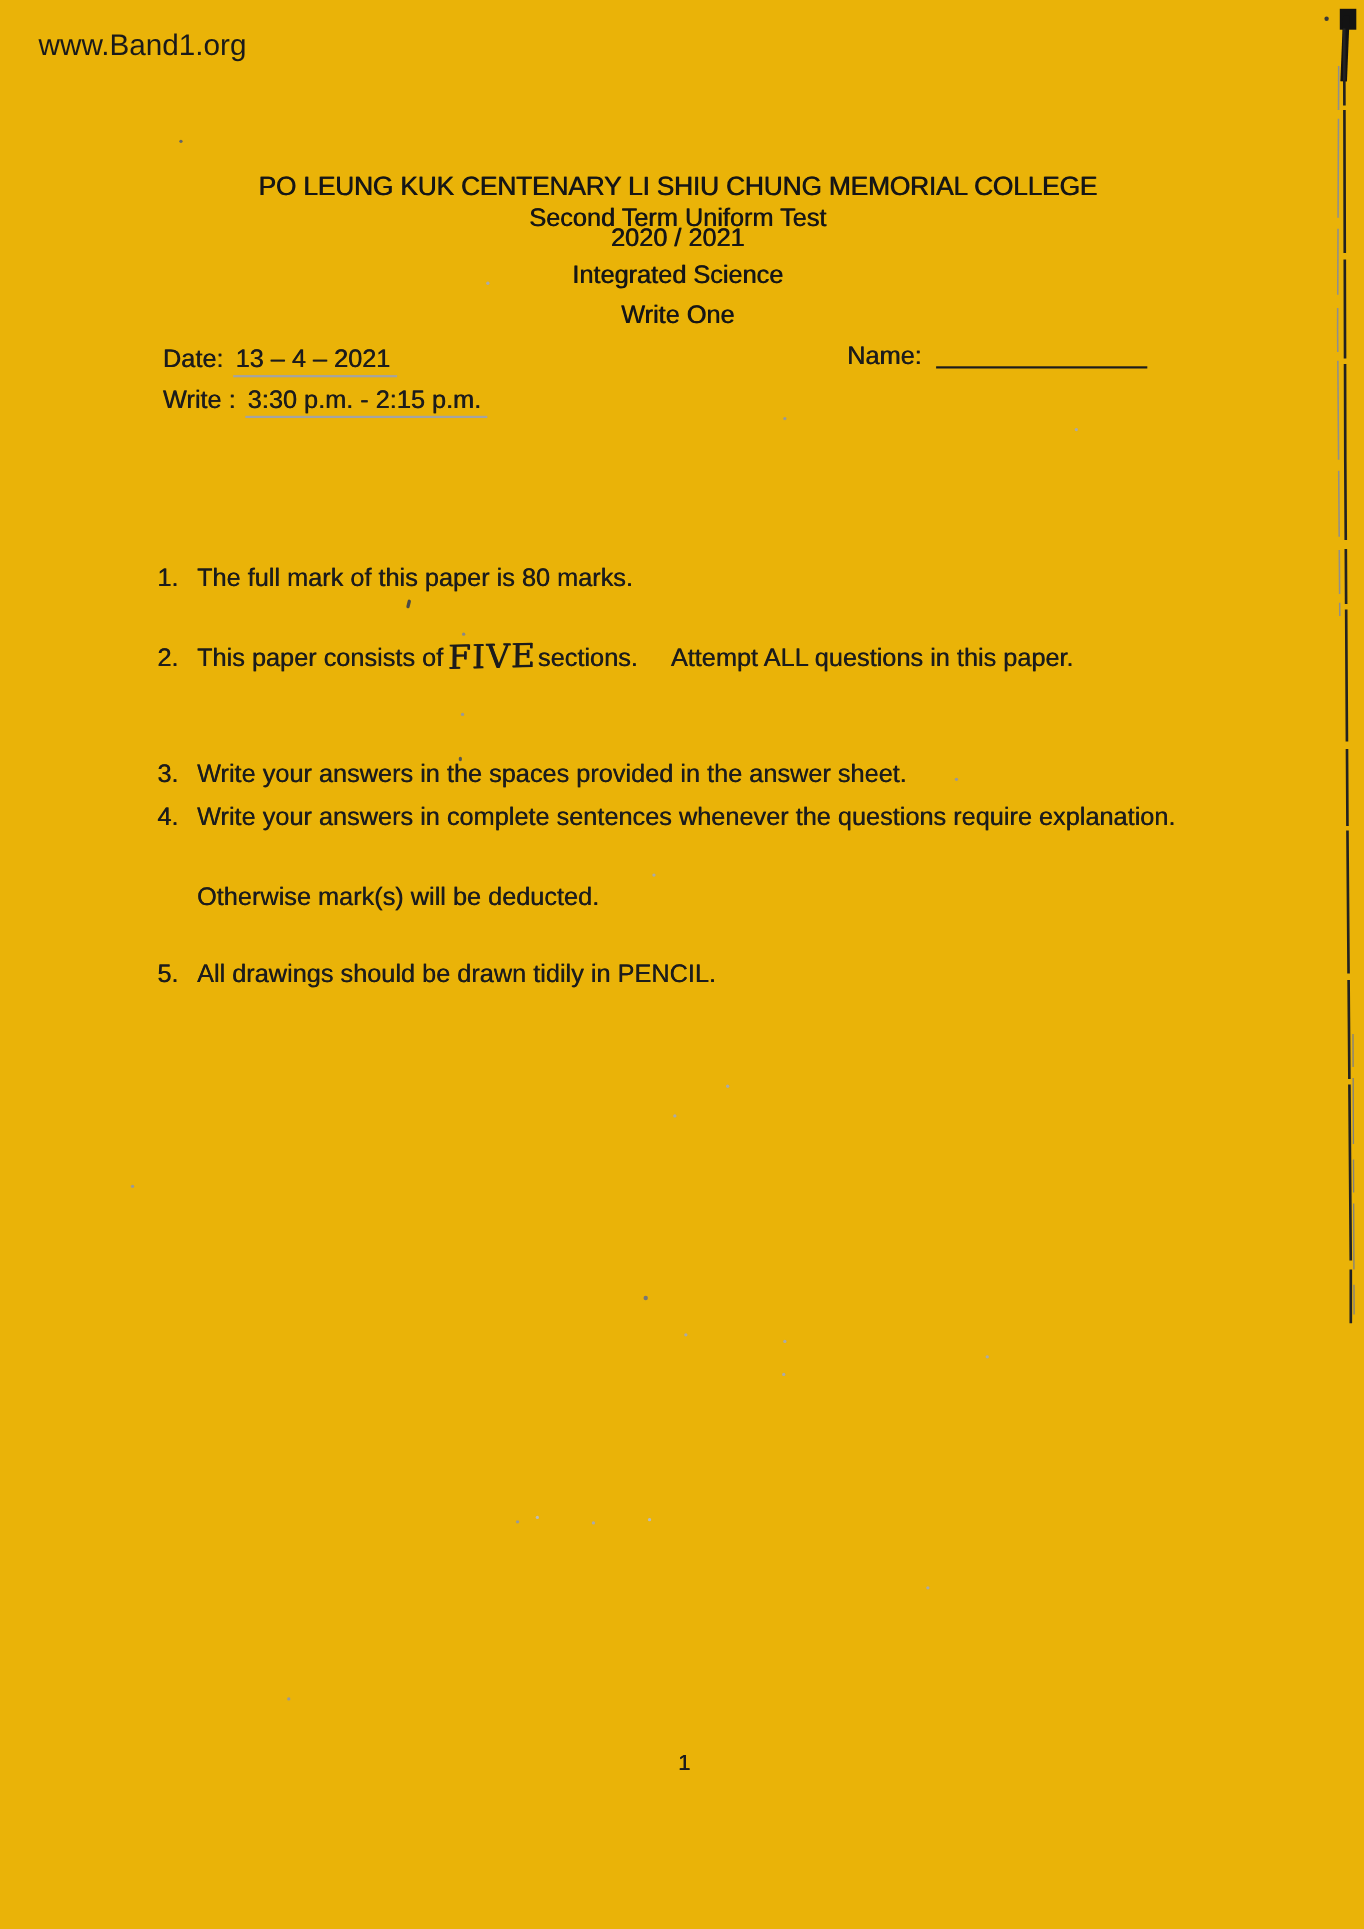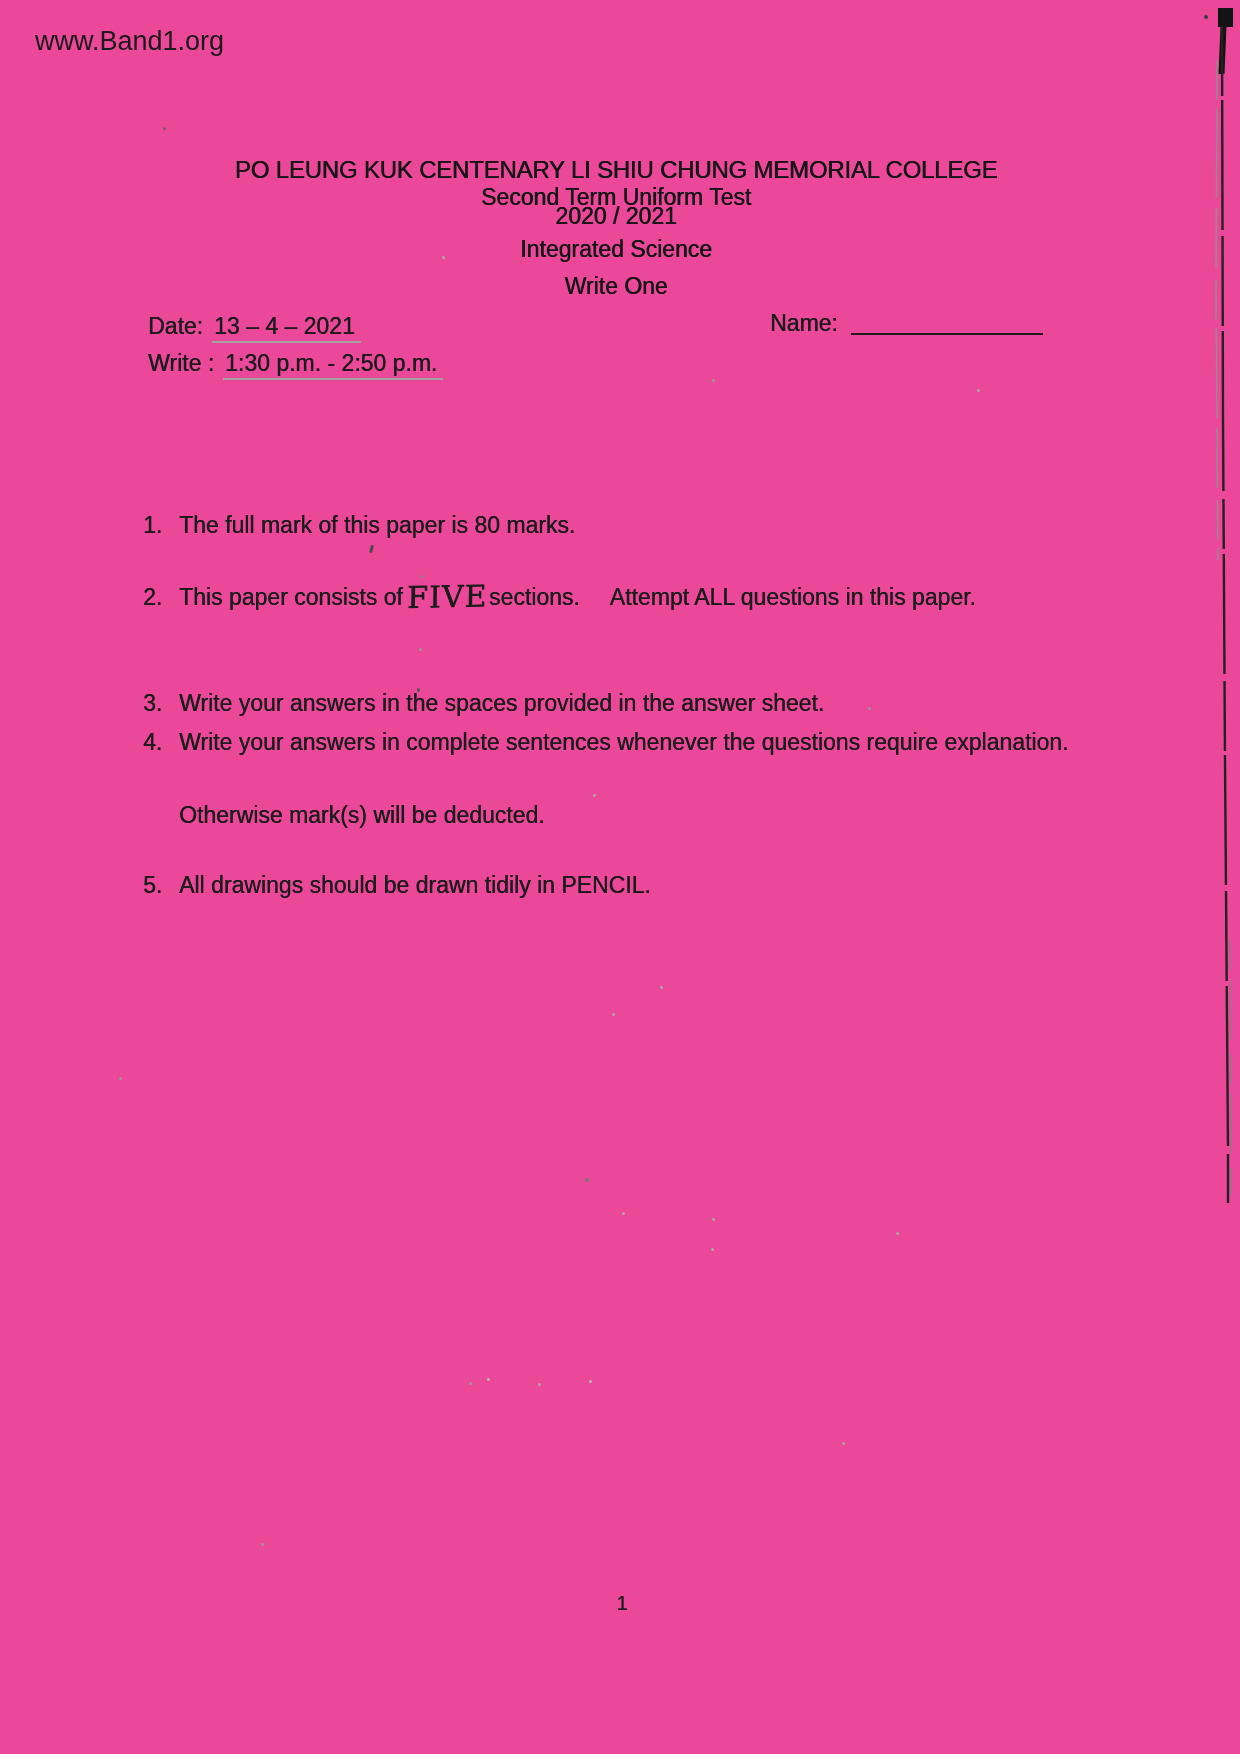--- a/index.html
+++ b/index.html
@@ -1,19 +1,19 @@
 <!DOCTYPE html>
 <html><head>
 <meta charset="utf-8">
 <style>
   html, body { margin:0; padding:0; background:#ffffff; }
   .page {
     position:relative;
     width:1240px; height:1754px;
-    background:#ec4899;
+    background:#eab308;
     overflow:hidden;
     font-family:"Liberation Sans","DejaVu Sans",sans-serif;
     color:#1c1c1c;
   }
   .abs { position:absolute; }
 
   .watermark {
     left:35px; top:26px;
     font-size:27px; color:#1a1a1a;
   }
@@ -88,21 +88,21 @@
   <div class="abs hline school" style="top:124px;margin-top:32px;">PO LEUNG KUK CENTENARY LI SHIU CHUNG MEMORIAL COLLEGE</div>
   <div class="abs hline" style="top:184px;">Second Term Uniform Test</div>
   <div class="abs hline" style="top:203px;">2020 / 2021</div>
   <div class="abs hline" style="top:236px;">Integrated Science</div>
   <div class="abs hline" style="top:273px;">Write One</div>
 
   <div class="abs meta-row" style="left:148px; top:313px;">
     <span class="lbl">Date:</span><span class="ul-value">13 – 4 – 2021</span>
   </div>
   <div class="abs meta-row" style="left:148px; top:350px;">
-    <span class="lbl">Write :</span><span class="ul-value">1:30 p.m. - 2:50 p.m.</span>
+    <span class="lbl">Write :</span><span class="ul-value">3:30 p.m. - 2:15 p.m.</span>
   </div>
 
   <div class="abs meta-row" style="left:770px; top:310px;">
     <span>Name:</span><span class="blank name-line"></span>
   </div>
 
   <div class="inst" style="top:512px;">
     <span class="num">1.</span><span>The full mark of this paper is 80 marks.</span>
   </div>
 

